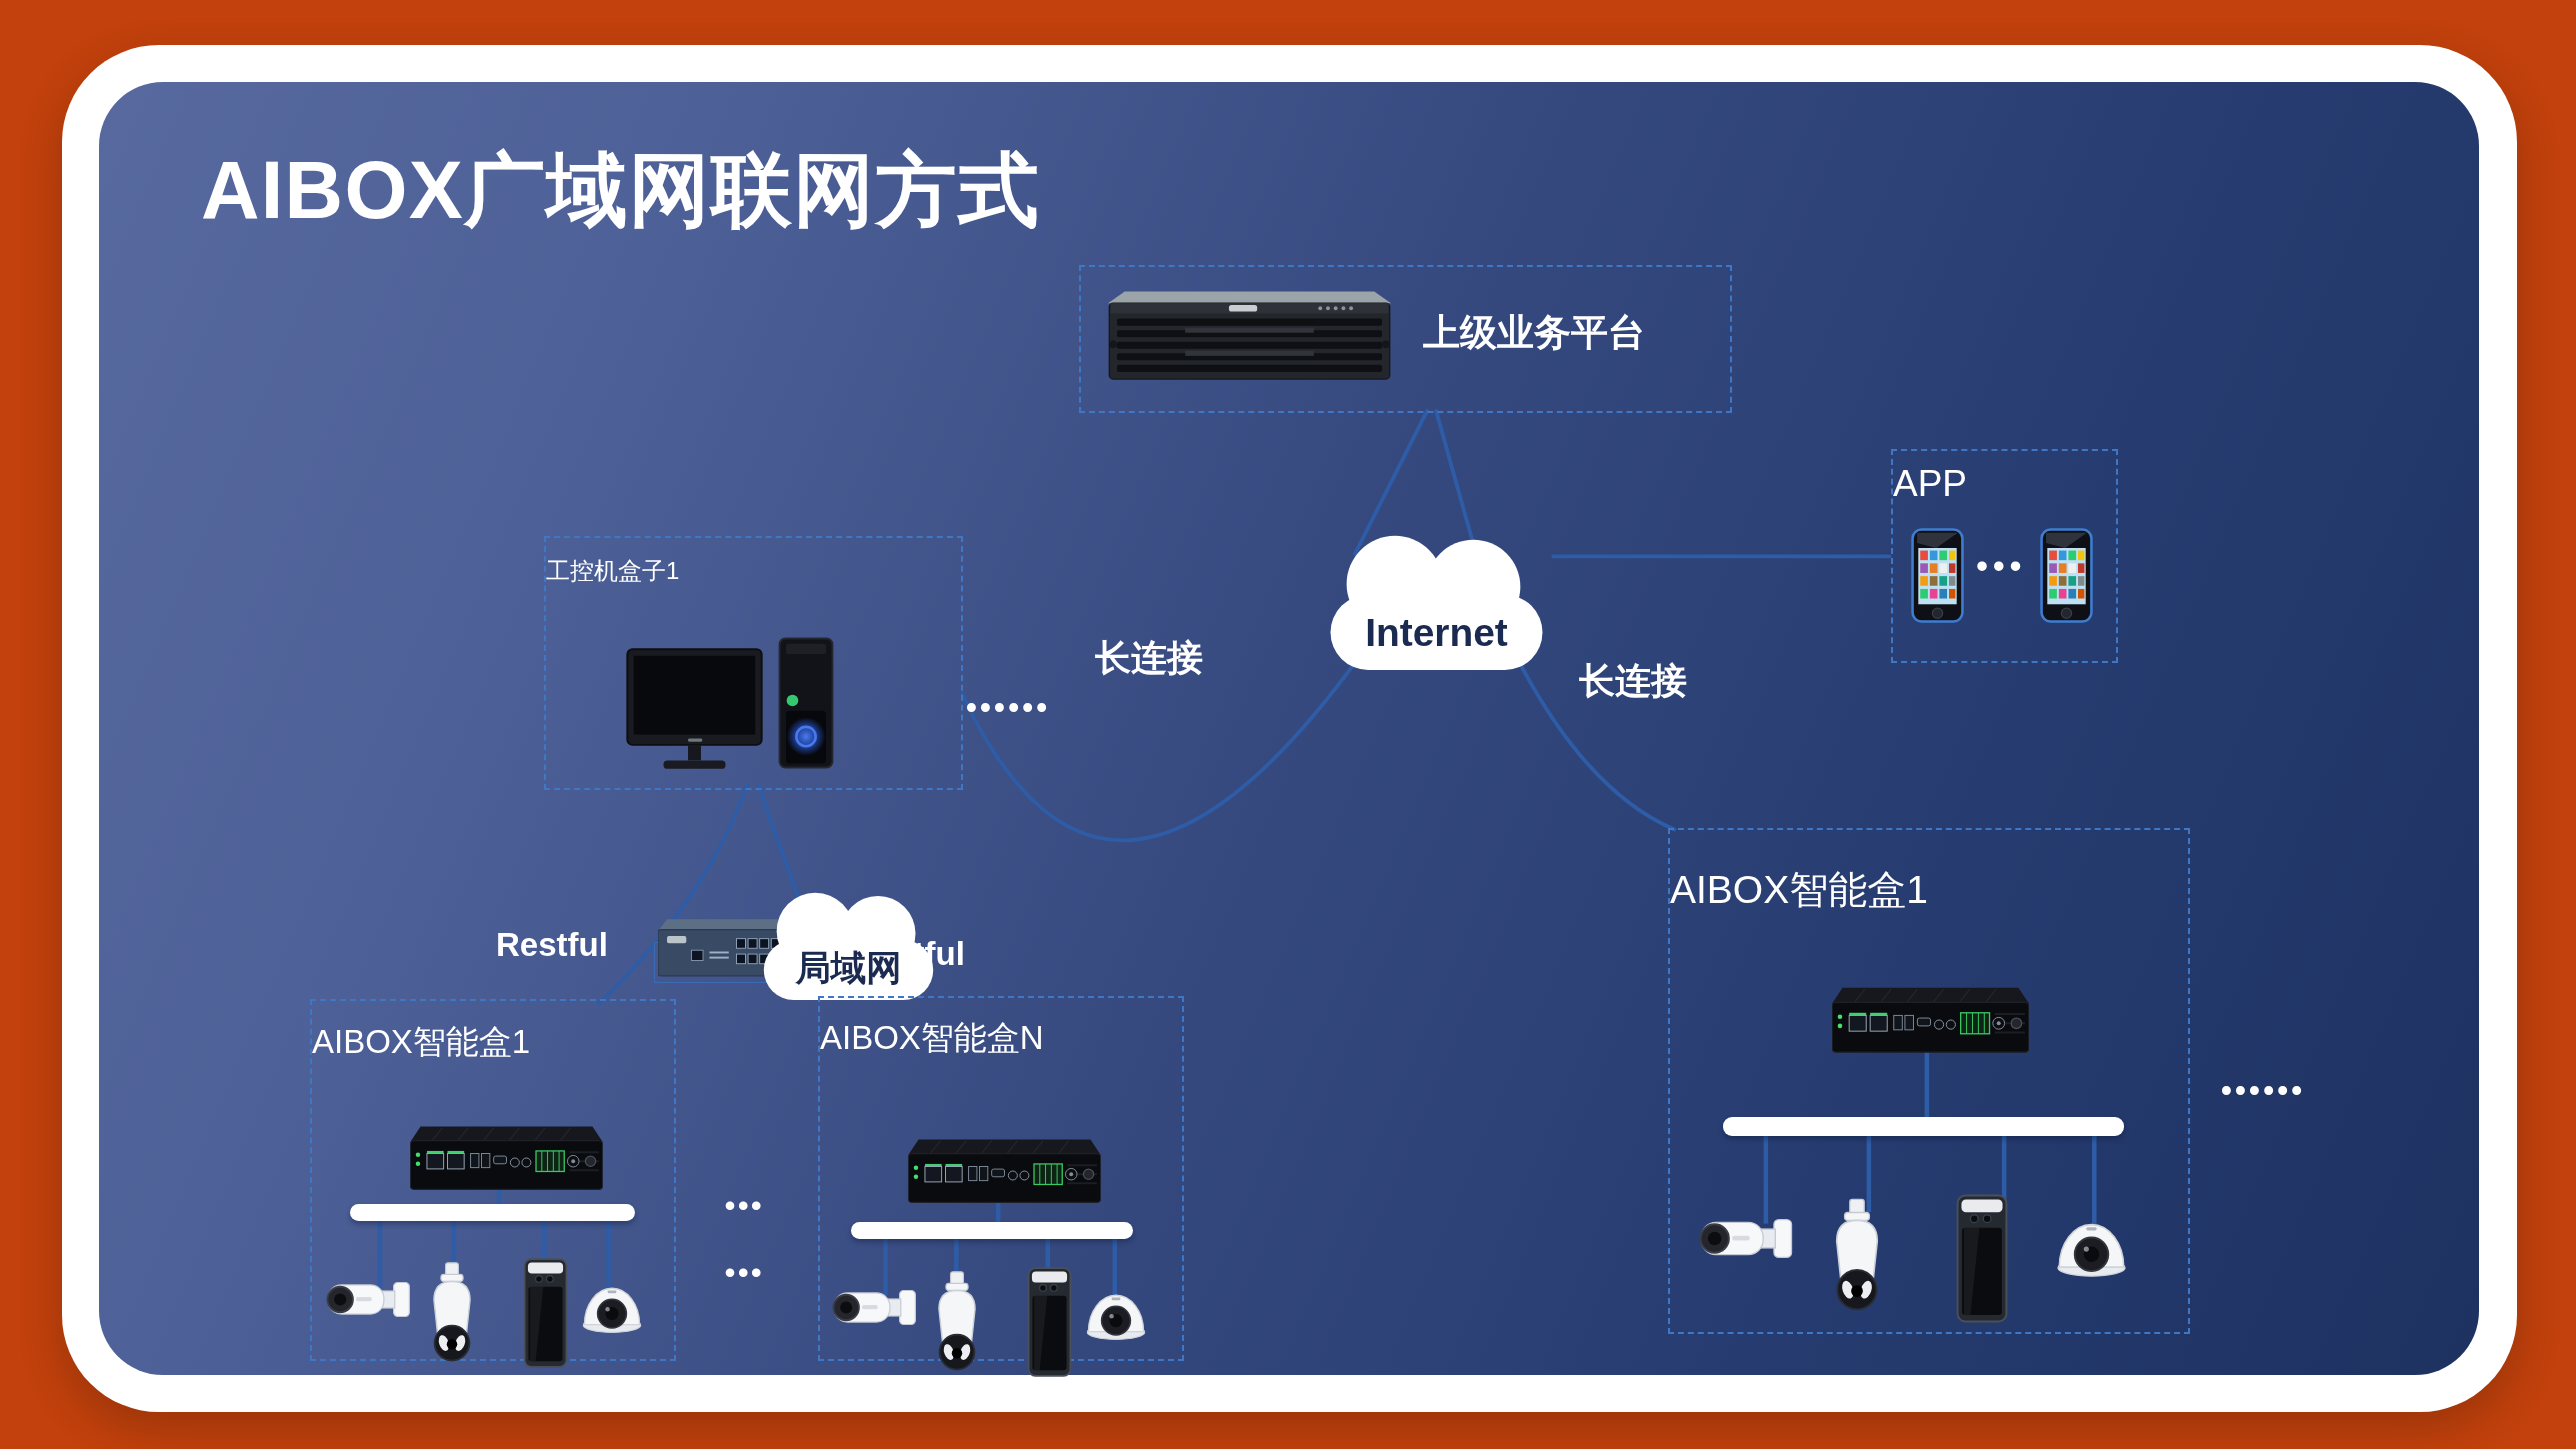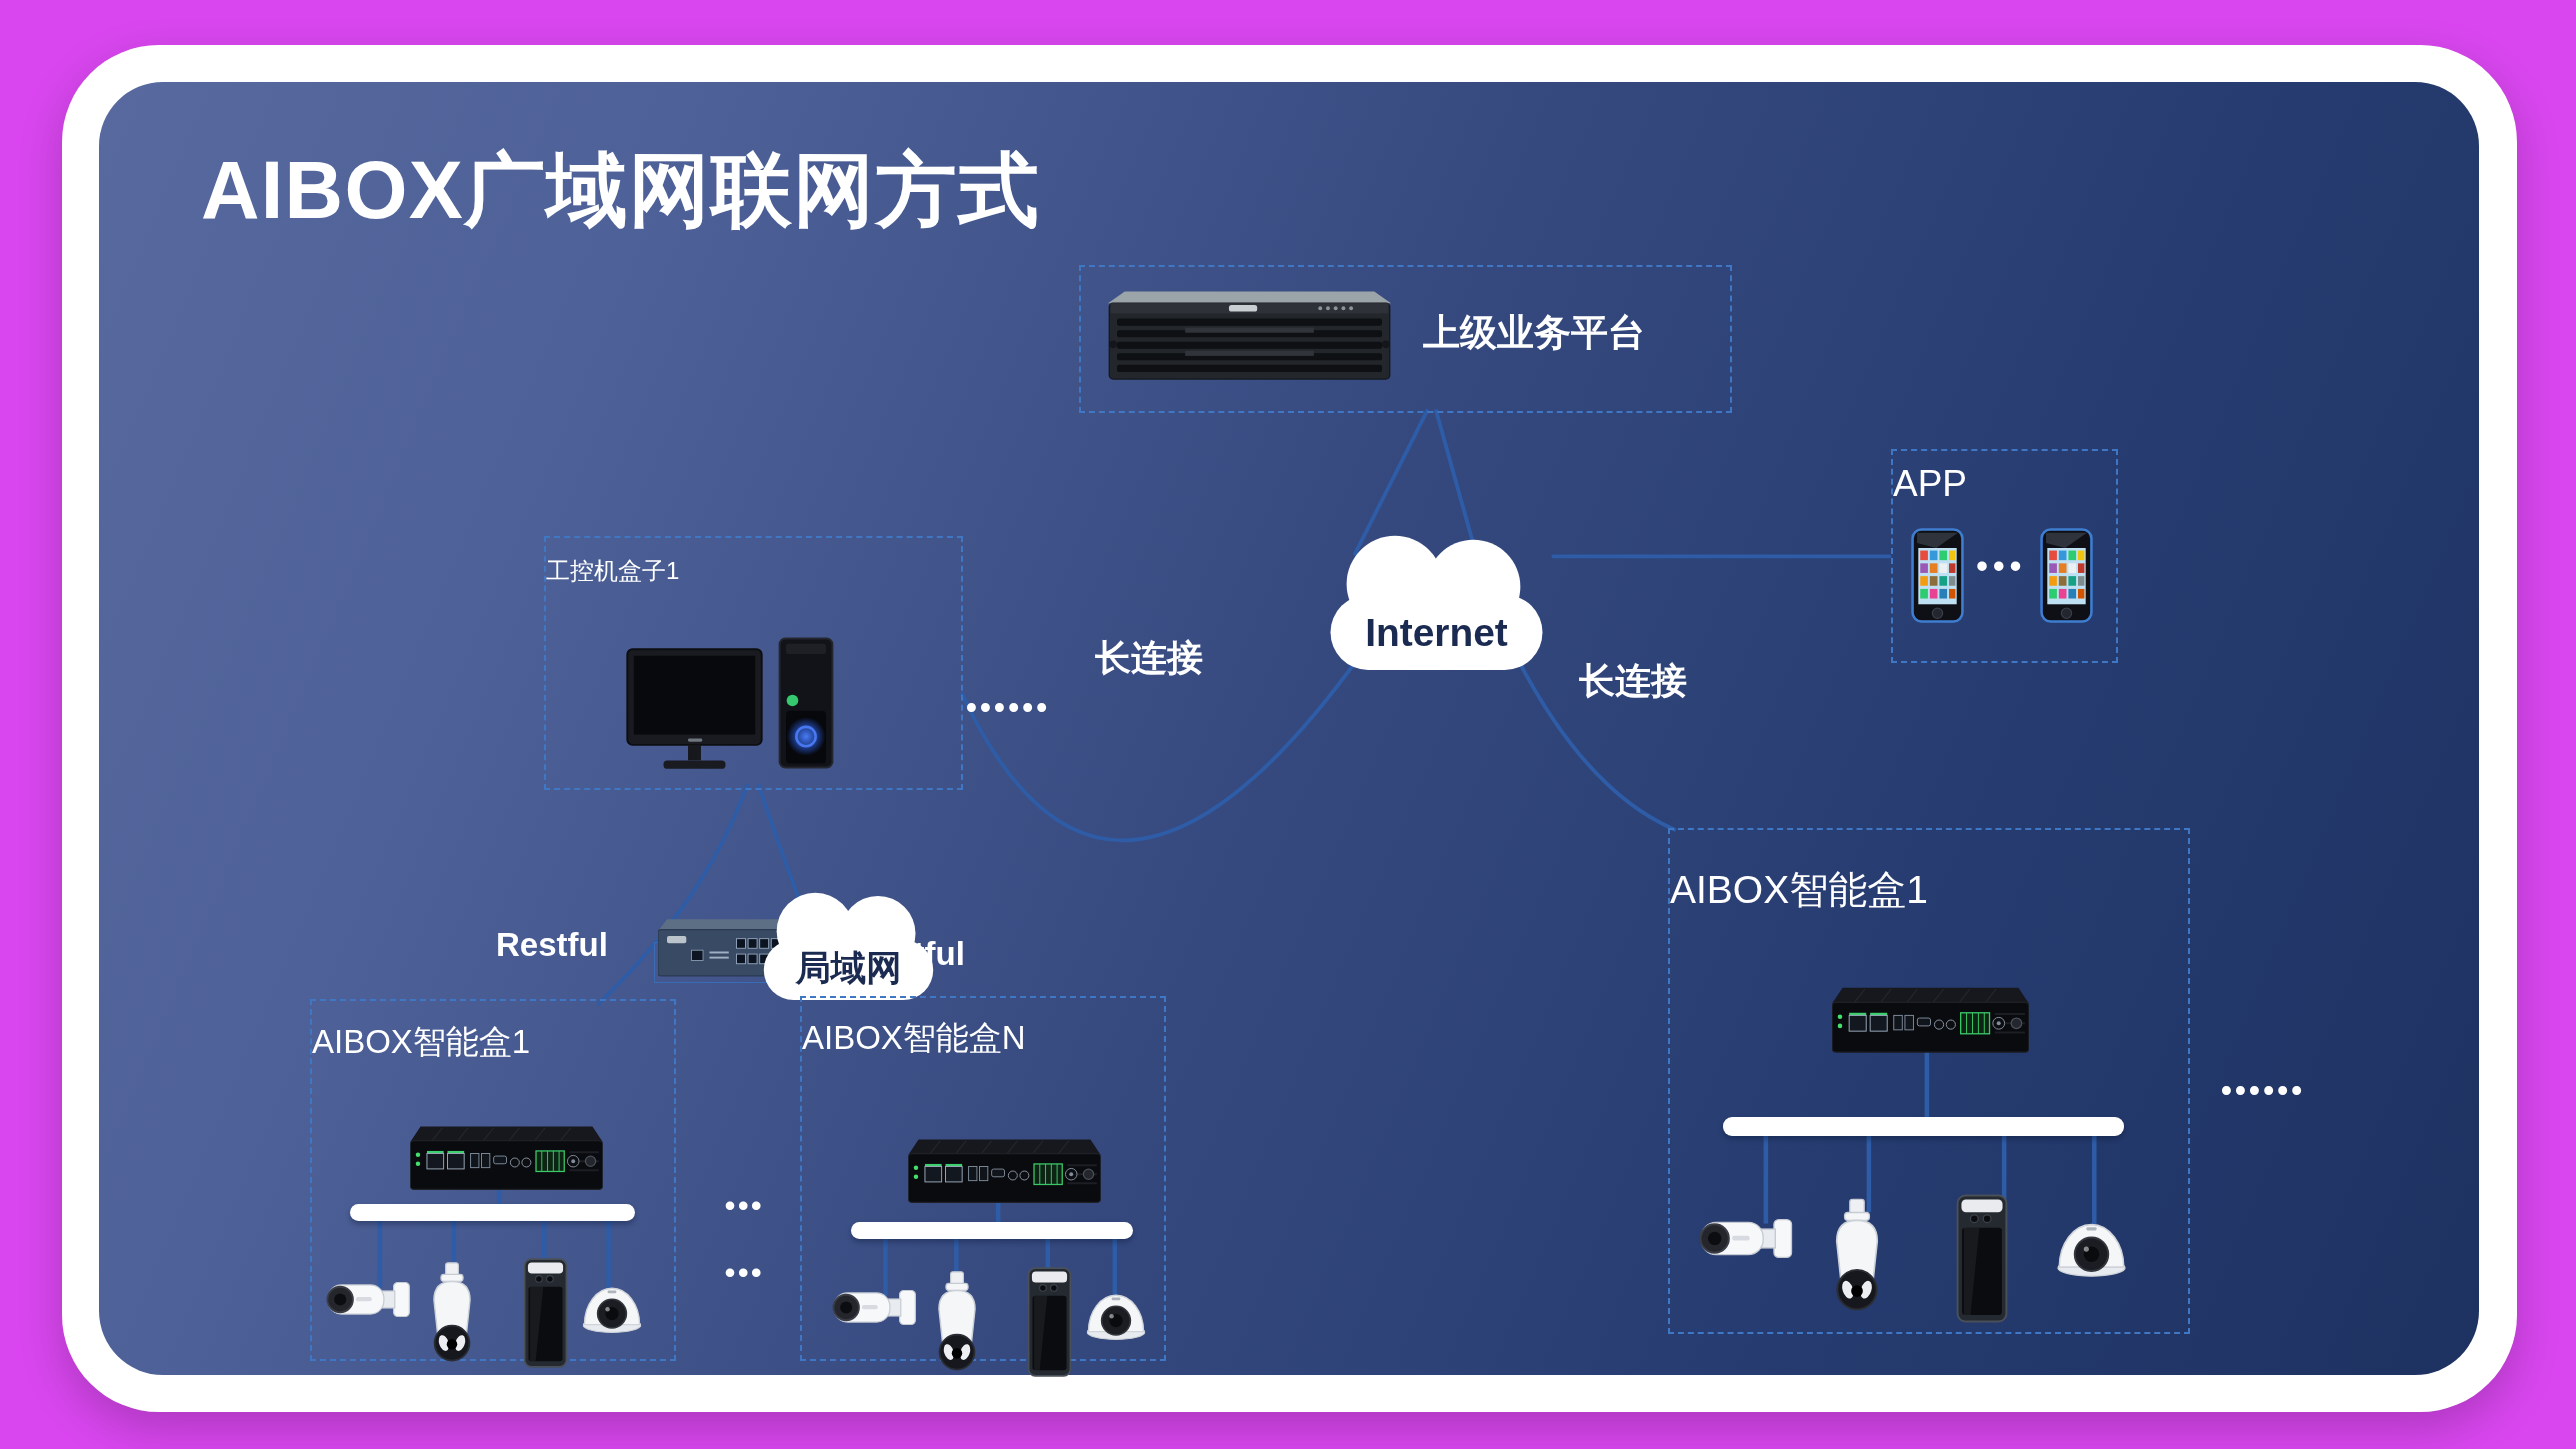--- a/index.html
+++ b/index.html
@@ -1,16 +1,16 @@
 <!DOCTYPE html>
 <html style="font-size:10.3px"><head>
 <meta charset="utf-8">
 <style>
   html,body{margin:0;padding:0;background:#ebebec;font-family:"Liberation Sans","DejaVu Sans",sans-serif;}
-  .stage{position:relative;width:2576px;height:1449px;background:#d946ef;overflow:hidden;}
+  .stage{position:relative;width:2576px;height:1449px;background:#c2410c;overflow:hidden;}
   .card{position:absolute;left:62px;top:45px;width:2455px;height:1367px;background:#ffffff;border-radius:97px;box-shadow:0 16.7px 45px rgba(0,0,0,0.20);}
   .panel{position:absolute;left:99px;top:82px;width:2380px;height:1293px;border-radius:64px;
          background:linear-gradient(113deg,#57699e 0%,#4e6198 20%,#35497f 50%,#263c70 75%,#1e3261 100%);}
   .wires{position:absolute;left:0;top:0;width:2576px;height:1449px;pointer-events:none;}
   .title{position:absolute;left:201px;top:137px;font-size:81px;font-weight:900;color:#ffffff;letter-spacing:1.3px;white-space:nowrap;}
   .dash{position:absolute;border:2.6px dashed #4077c4;}
   .nodelabel{color:#ffffff;white-space:nowrap;}
   .centered{width:100%;text-align:left;position:absolute;left:0;}
   .floatlabel{position:absolute;color:#ffffff;font-weight:bold;white-space:nowrap;text-align:center;}
   .dots{position:absolute;color:#ffffff;white-space:nowrap;font-weight:bold;}
@@ -302,21 +302,21 @@
   <svg class="devicesvg" style="left:519px;top:1257px;" width="53" height="112" viewBox="0 0 82 174">
       <use href="#sym-face"></use>
     </svg>
   <svg class="devicesvg" style="left:580px;top:1278px;" width="64" height="58" viewBox="0 0 100 90">
       <use href="#sym-dome"></use>
     </svg>
 
   <div class="dots" style="left:706px;top:1189px;width:77px;text-align:center;font-size:30px;letter-spacing:2.6px;">•••</div>
   <div class="dots" style="left:706px;top:1256px;width:77px;text-align:center;font-size:30px;letter-spacing:2.6px;">•••</div>
 
-  <div class="dash" style="left:800px;top:996px;width:362px;height:361px;">
+  <div class="dash" style="left:818px;top:996px;width:362px;height:361px;">
     <div class="nodelabel centered" style="top:18px;font-size:33px;">AIBOX智能盒N</div>
   </div>
   <svg class="devicesvg" style="left:908px;top:1137px;" width="193" height="68" viewBox="0 0 300 106">
       <use href="#sym-aibox"></use>
     </svg>
   <div class="bus" style="left:851px;top:1222px;width:282px;height:17.4px;"></div>
   <svg class="devicesvg" style="left:828px;top:1283px;" width="91" height="49" viewBox="0 0 142 76">
       <use href="#sym-bullet"></use>
     </svg>
   <svg class="devicesvg" style="left:925px;top:1270px;" width="64" height="106" viewBox="0 0 100 164">

